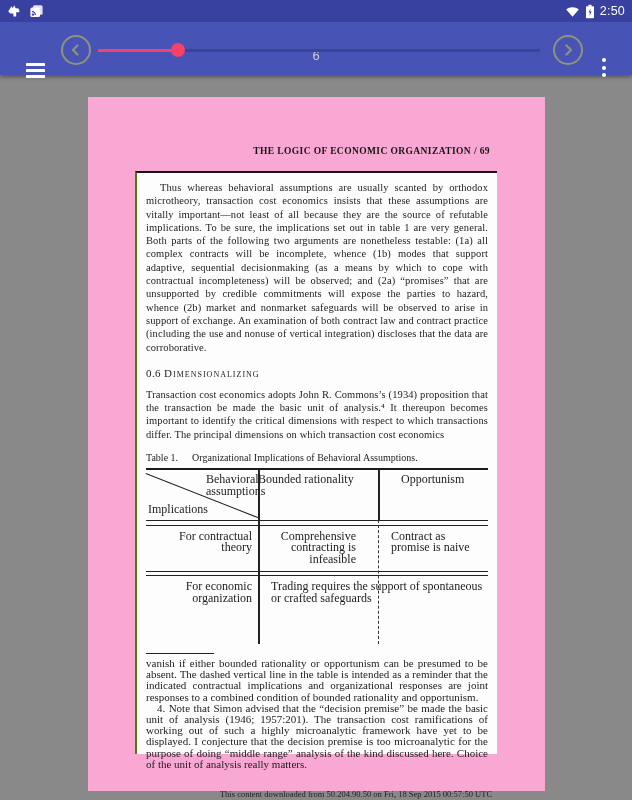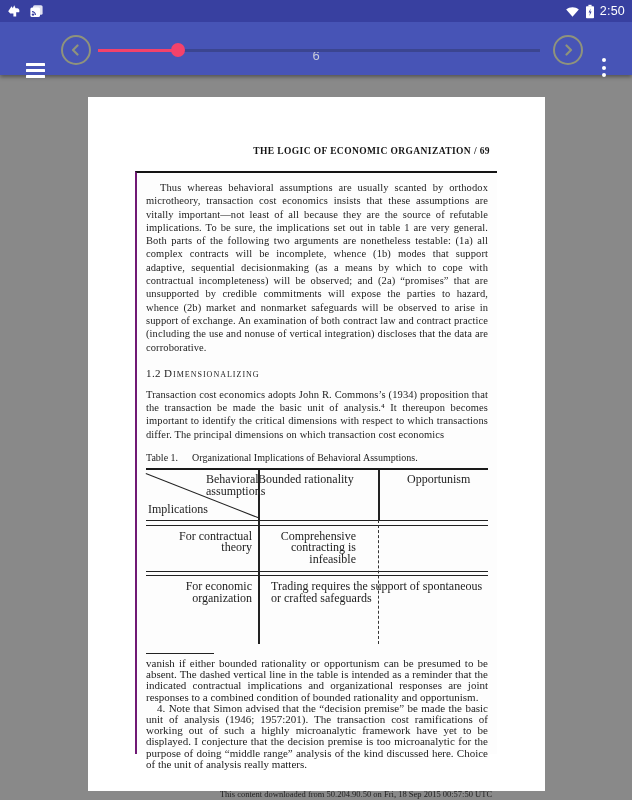--- a/index.html
+++ b/index.html
@@ -40,30 +40,30 @@
   }
   .page-num{
     position:absolute;left:0;width:632px;top:26px;text-align:center;
     color:#c9cdd9;font-size:13px;
   }
   .overflow{position:absolute;left:599px;top:36px;width:10px;cursor:pointer;}
   .overflow .dot{width:4px;height:4px;border-radius:50%;background:#fff;margin:0 auto 3.5px auto;}
   
   .reader{position:absolute;top:75px;left:0;width:632px;height:725px;background:#898989;}
   .pdf-page{
-    position:absolute;left:88px;top:22px;width:457px;height:694px;background:#ffffff;
+    position:absolute;left:88px;top:22px;width:457px;height:694px;background:#f9a8d4;
     font-family:"Liberation Serif",serif;color:#1c1c1c;
   }
   .running-head{
     position:absolute;top:49px;right:55px;font-size:9.5px;font-weight:bold;
     letter-spacing:.4px;color:#141414;white-space:nowrap;
   }
   .scan-box{
     position:absolute;left:47px;top:74px;width:362px;height:583px;background:#fdfdfd;
-    border-top:2px solid #141414;border-left:2px solid #701a75;box-sizing:border-box;
+    border-top:2px solid #141414;border-left:2px solid #4d7c0f;box-sizing:border-box;
     padding:8px 9px 0 9px;
   }
   .body-par{
     font-size:10.5px;line-height:13.3px;text-align:justify;margin:0;
     letter-spacing:.1px;
   }
   .indent-first{text-indent:14px;}
   .section-heading{margin:13px 0 9px 0;font-size:11px;letter-spacing:.4px;}
   .section-heading .sc{font-variant:small-caps;letter-spacing:1px;}
   .tbl-caption{font-size:10px;margin:11px 0 5px 0;}
@@ -78,21 +78,21 @@
   .td2{width:120px;box-sizing:border-box;padding:5px 22px 0 11px;text-align:right;}
   .td3{flex:1;box-sizing:border-box;padding:5px 4px 0 13px;}
   .hdr-row{position:relative;height:50px;}
   .diag{
     position:absolute;left:0;top:3px;width:121px;height:1px;background:#222;
     transform:rotate(21.5deg);transform-origin:0 0;
   }
   .corner-top{position:absolute;left:60px;top:4px;width:58px;}
   .corner-bottom{position:absolute;left:2px;bottom:5px;}
   .hdr-c2{position:absolute;left:112px;top:4px;width:100px;box-sizing:border-box;}
-  .hdr-c3{position:absolute;left:248px;top:4px;padding-left:13px;}
+  .hdr-c3{position:absolute;left:242px;top:4px;padding-left:13px;}
   .rule-double{height:3.5px;border-top:1px solid #222;border-bottom:1px solid #222;}
   .row1{min-height:45px;}
   .row2{min-height:68px;}
   
   .fn-sep{width:68px;border-top:1.5px solid #222;margin:9px 0 4px 0;}
   .fn{font-size:11px;line-height:11.2px;text-align:justify;margin:0;color:#1c1c1c;}
   .fn + .fn{text-indent:11px;}
   
   .jstor{
     position:absolute;left:0;top:692px;width:536px;text-align:center;
@@ -179,21 +179,21 @@
 <div class="reader">
   <div class="pdf-page">
 
     <div class="running-head">THE LOGIC OF ECONOMIC ORGANIZATION / 69</div>
 
     <div class="scan-box">
 
       <p class="body-par indent-first">Thus whereas behavioral assumptions are usually scanted by orthodox microtheory, transaction cost economics insists that these assumptions are vitally important—not least of all because they are the source of refutable implications. To be sure, the implications set out in table 1 are very general. Both parts of the following two arguments are nonetheless testable: (1a) all complex contracts will be incomplete, whence (1b) modes that support adaptive, sequential decisionmaking (as a means by which to cope with contractual incompleteness) will be observed; and (2a) “promises” that are unsupported by credible commitments will expose the parties to hazard, whence (2b) market and nonmarket safeguards will be observed to arise in support of exchange. An examination of both contract law and contract practice (including the use and nonuse of vertical integration) discloses that the data are corroborative.</p>
 
       <div class="section-heading">
-        <span>1.2</span>
+        <span>0.6</span>
         <span class="sc">Dimensionalizing</span>
       </div>
 
       <p class="body-par">Transaction cost economics adopts John R. Commons’s (1934) proposition that the transaction be made the basic unit of analysis.⁴ It thereupon becomes important to identify the critical dimensions with respect to which transactions differ. The principal dimensions on which transaction cost economics</p>
 
       <div class="tbl-caption">
         <span class="cap-label">Table 1.</span><span>Organizational Implications of Behavioral Assumptions.</span>
       </div>
 
       <div class="tbl">
@@ -207,20 +207,21 @@
           <div class="corner-bottom">Implications</div>
           <div class="hdr-c2">Bounded rationality</div>
           <div class="hdr-c3">Opportunism</div>
         </div>
 
         <div class="rule-double"></div>
 
         <div class="tr row1">
           <div class="td1">For contractual theory</div>
           <div class="td2">Comprehensive contracting is infeasible</div>
+          <div class="td3">Contract as promise is naive</div>
         </div>
 
         <div class="rule-double"></div>
 
         <div class="tr row2">
           <div class="td1">For economic organization</div>
           <div class="td3">Trading requires the support of spontaneous or crafted safeguards</div>
         </div>
       </div>
 

